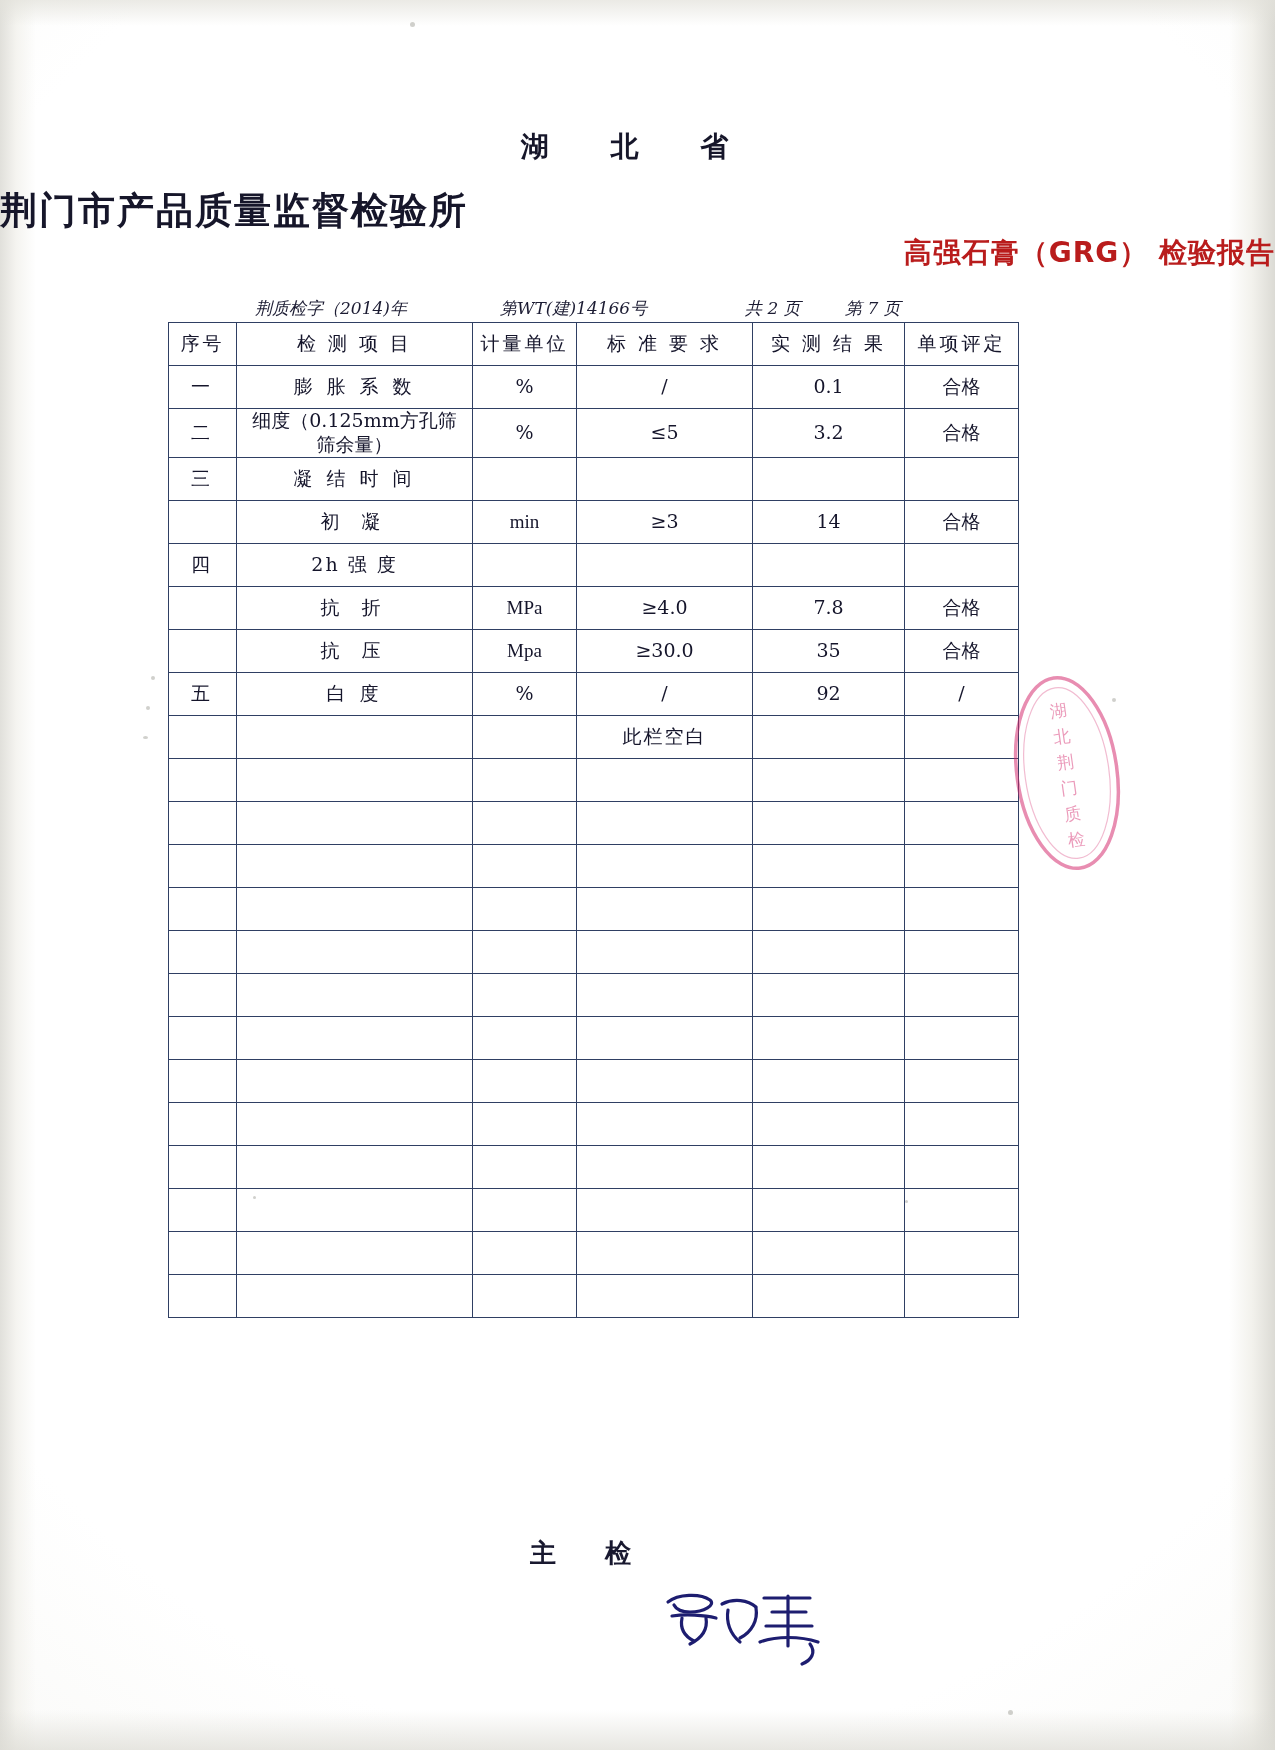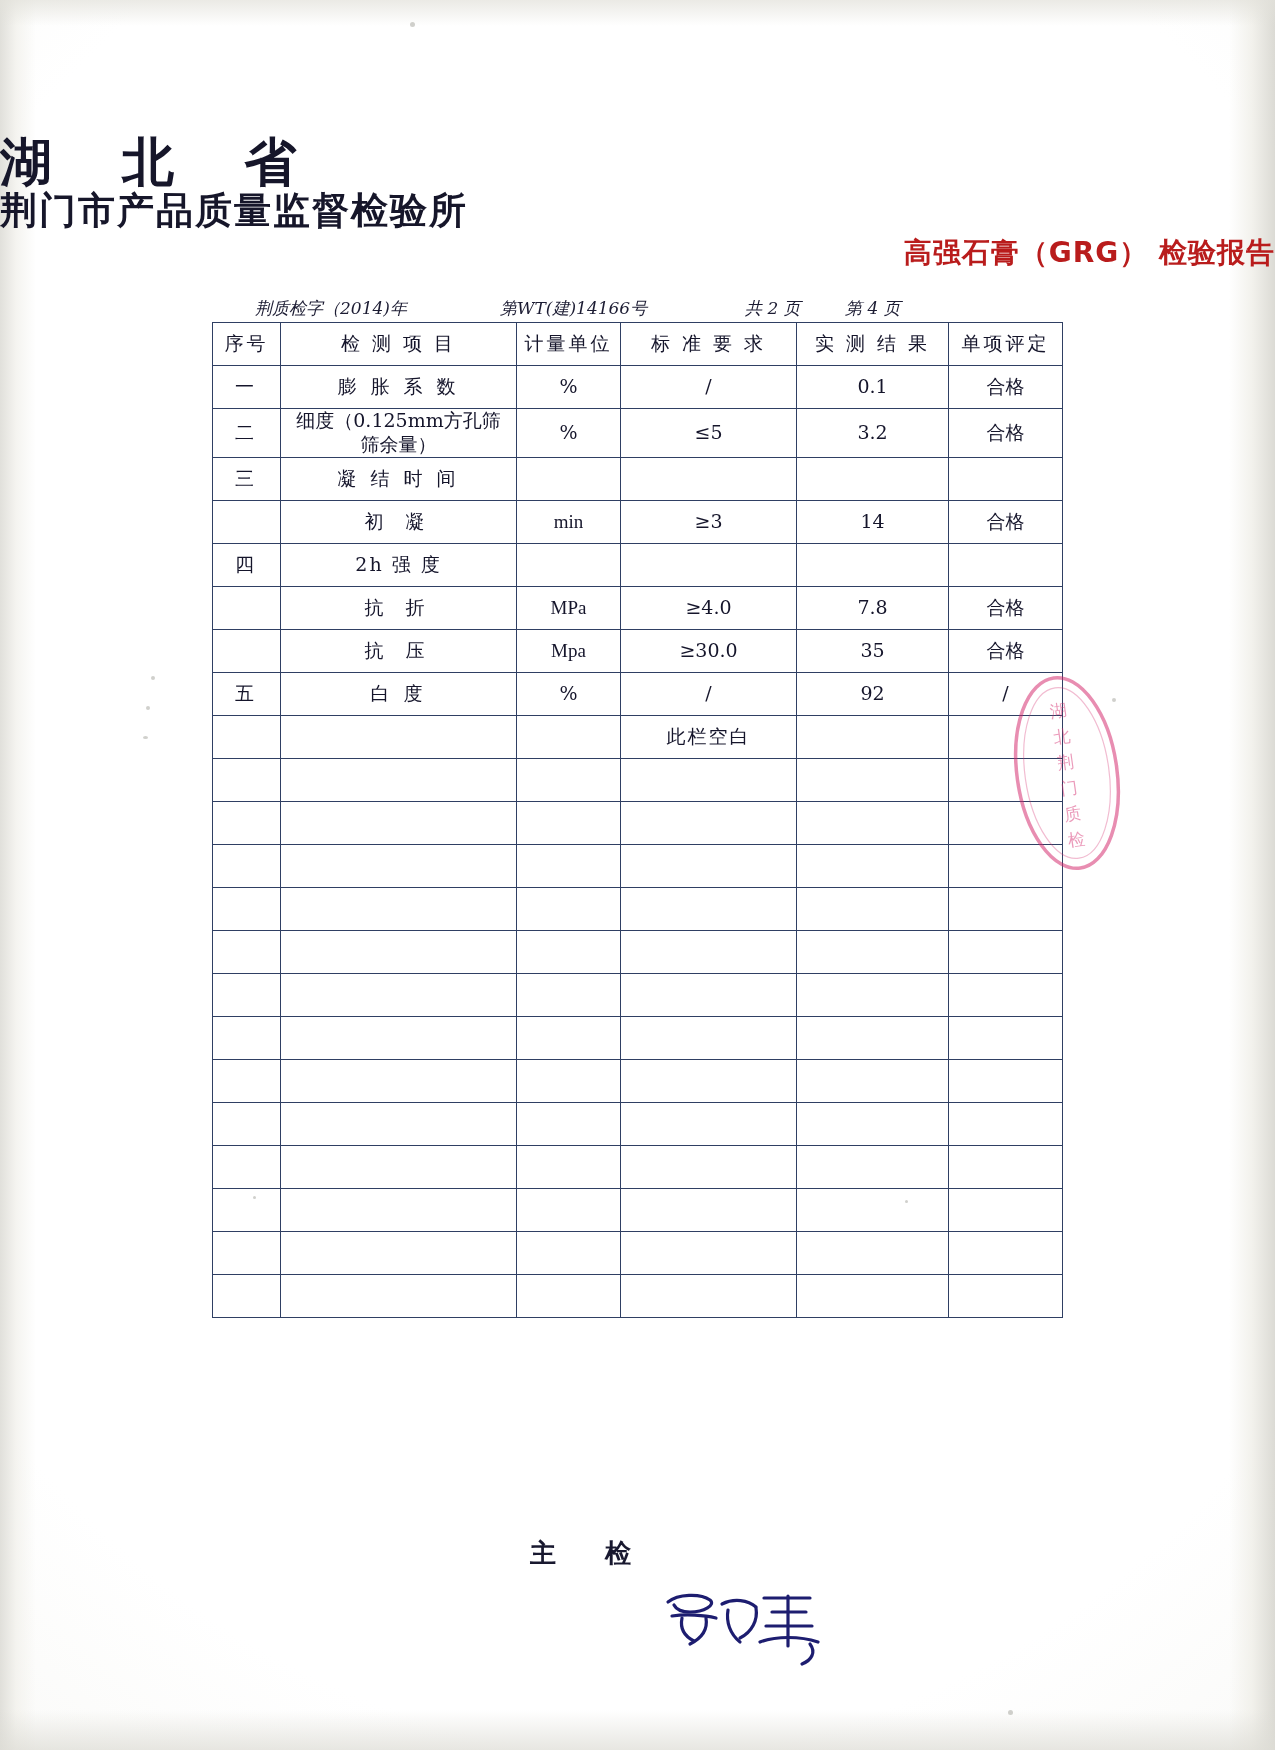--- a/index.html
+++ b/index.html
@@ -53,24 +53,24 @@
     left: 0; top: 0;
     width: 1275px;
     height: 1750px;
   }
 
   
   .title-province {
     position: absolute;
     top: 128px;
     left: 0; right: 0;
-    text-align: left;
+    text-align: center;
     font-family: "DejaVu Sans", "Liberation Sans", sans-serif;
     font-weight: bold;
-    font-size: 52px;
+    font-size: 28px;
     letter-spacing: 26px;
     color: #16162a;
   }
   .title-institute {
     position: absolute;
     top: 186px;
     left: 0; right: 0;
     text-align: left;
     font-family: "DejaVu Sans", "Liberation Sans", sans-serif;
     font-weight: bold;
@@ -107,21 +107,20 @@
   .meta-page { left: 590px; }
 
   
   table.report {
     position: absolute;
     top: 322px;
     left: 168px;
     width: 850px;
     border-collapse: collapse;
     table-layout: fixed;
-    margin-left: 44px;
   }
   table.report td, table.report th {
     border: 1.4px solid #2f3f63;
     padding: 0;
     text-align: center;
     vertical-align: middle;
     font-size: 19px;
     font-weight: normal;
     color: #15152b;
     height: 42px;
@@ -194,21 +193,21 @@
 <div class="sheet">
 
   <div class="title-province">湖 北 省</div>
   <div class="title-institute">荆门市产品质量监督检验所</div>
   <div class="title-report">高强石膏（GRG） 检验报告</div>
 
   <div class="meta-line">
     <span class="meta-code">荆质检字（2014)年</span>
     <span class="meta-no">第WT(建)14166号</span>
     <span class="meta-pages">共 2 页</span>
-    <span class="meta-page">第 4 页</span>
+    <span class="meta-page">第 7 页</span>
   </div>
 
   <table class="report">
     <colgroup>
       <col class="col-no">
         <col class="col-item">
         <col class="col-unit">
       <col class="col-std">
         <col class="col-res">
         <col class="col-eval">

